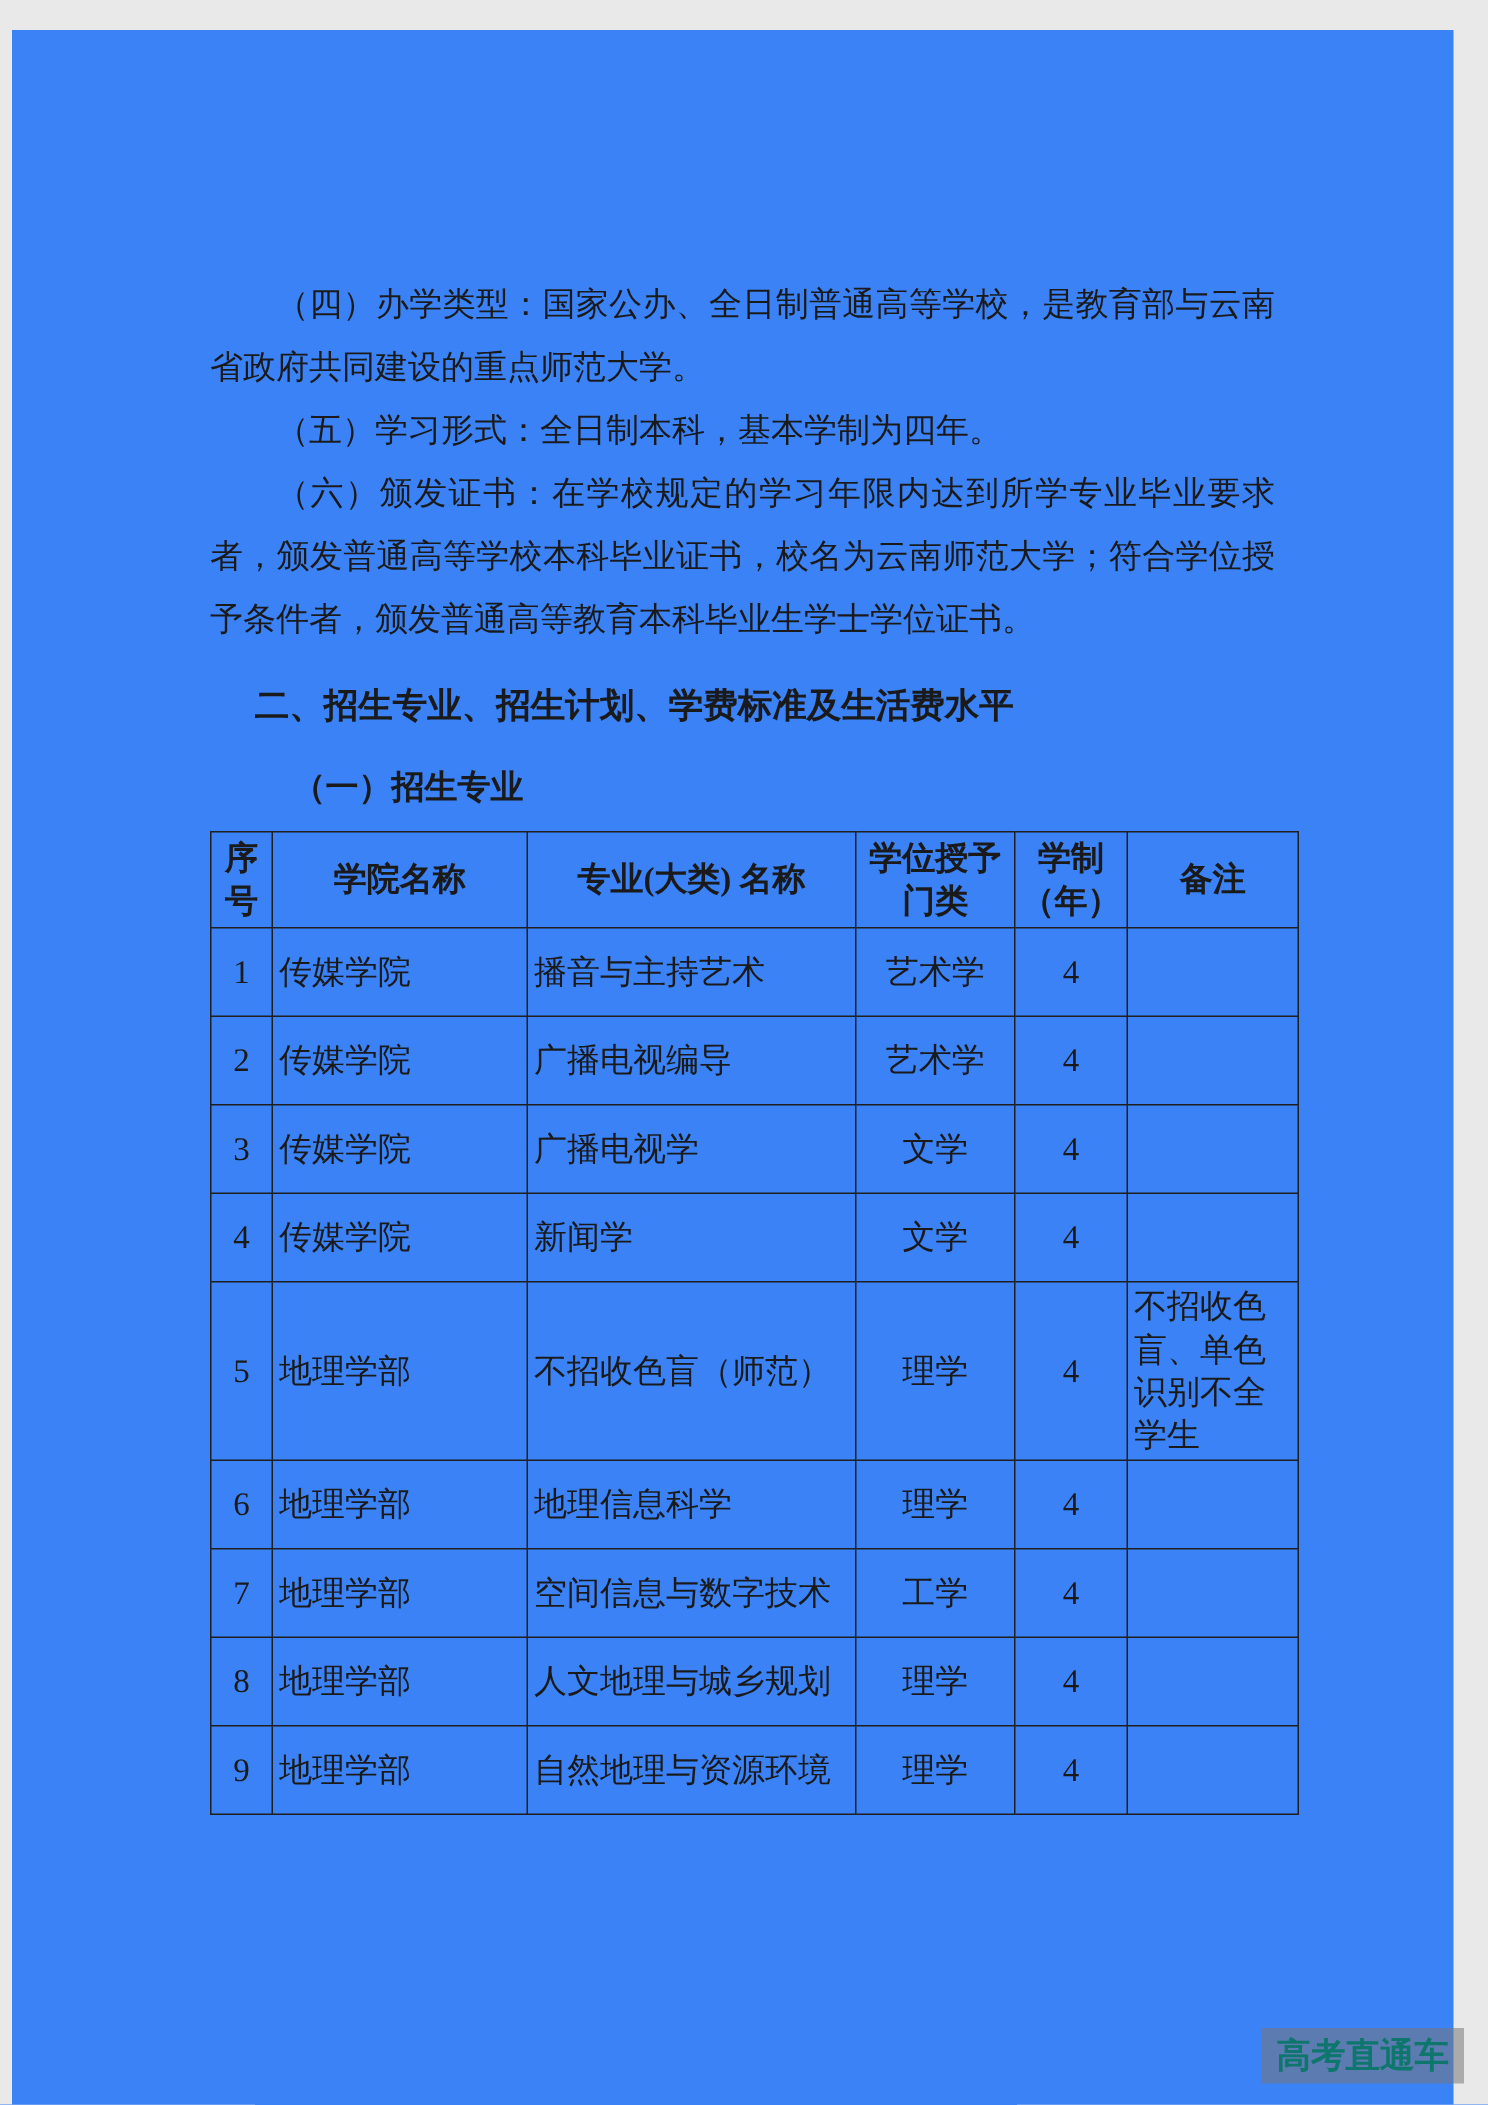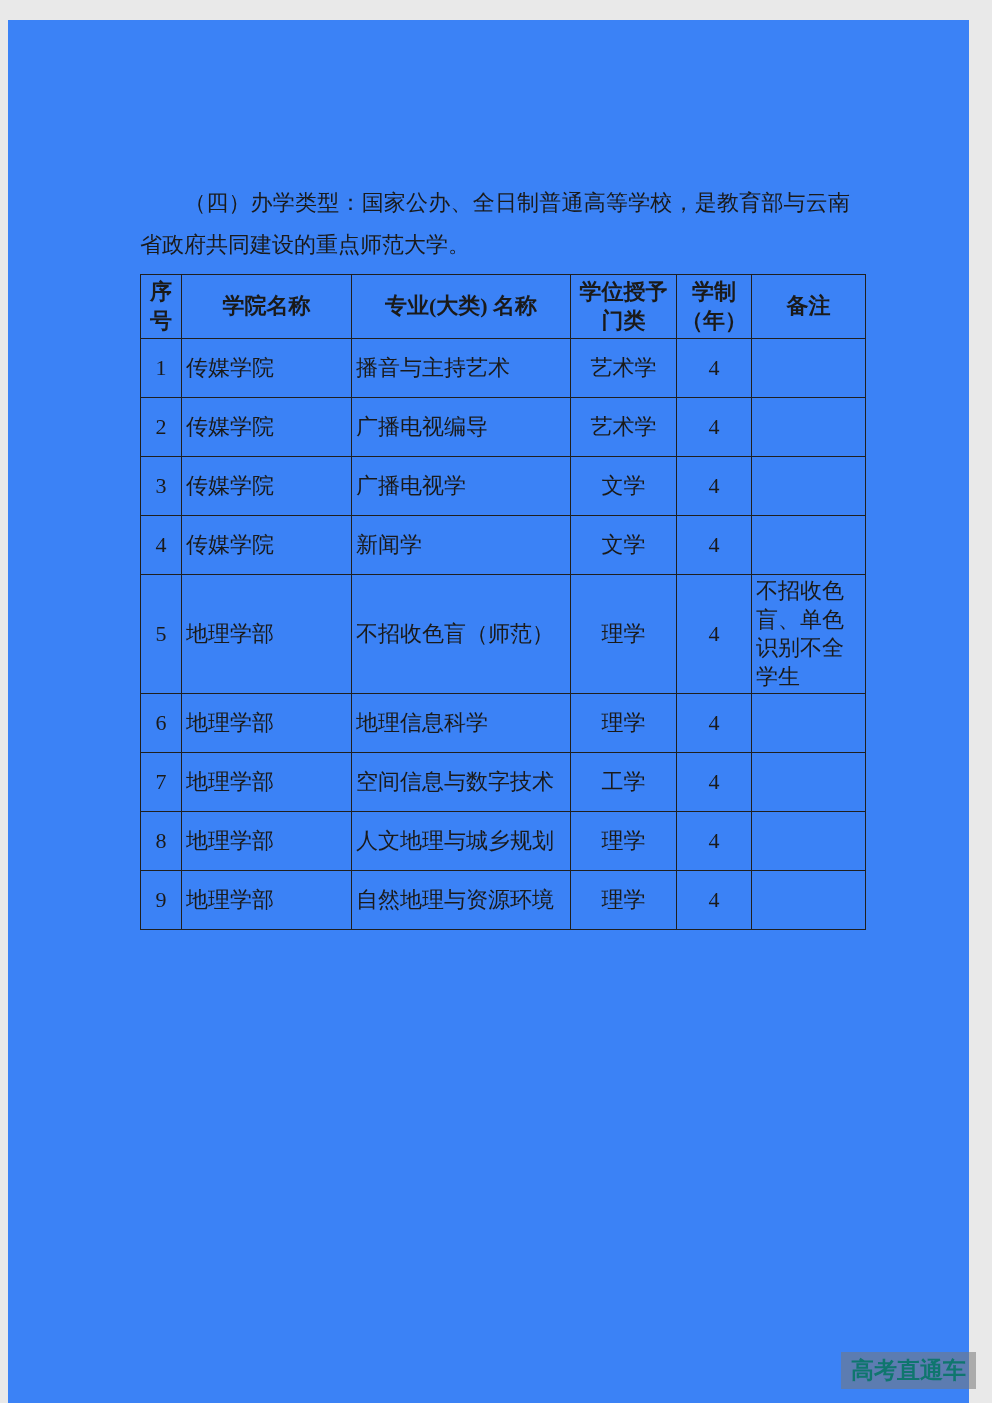--- a/index.html
+++ b/index.html
@@ -96,21 +96,25 @@
     font-family: "Liberation Sans", "DejaVu Sans", sans-serif;
   }
 </style>
 </head>
 <body>
 
 <div class="page">
   <div class="content">
 
     <p class="para">（四）办学类型：国家公办、全日制普通高等学校，是教育部与云南省政府共同建设的重点师范大学。</p>
-
+    <p class="para">（五）学习形式：全日制本科，基本学制为四年。</p>
+    <p class="para">（六）颁发证书：在学校规定的学习年限内达到所学专业毕业要求者，颁发普通高等学校本科毕业证书，校名为云南师范大学；符合学位授予条件者，颁发普通高等教育本科毕业生学士学位证书。</p>
+
+    <h2 class="section-heading">二、招生专业、招生计划、学费标准及生活费水平</h2>
+    <h3 class="subsection-heading">（一）招生专业</h3>
 
     <table class="majors-table">
       <colgroup>
         <col style="width:41px">
         <col style="width:170px">
         <col style="width:219px">
         <col style="width:106px">
         <col style="width:75px">
         <col style="width:114px">
       </colgroup>

